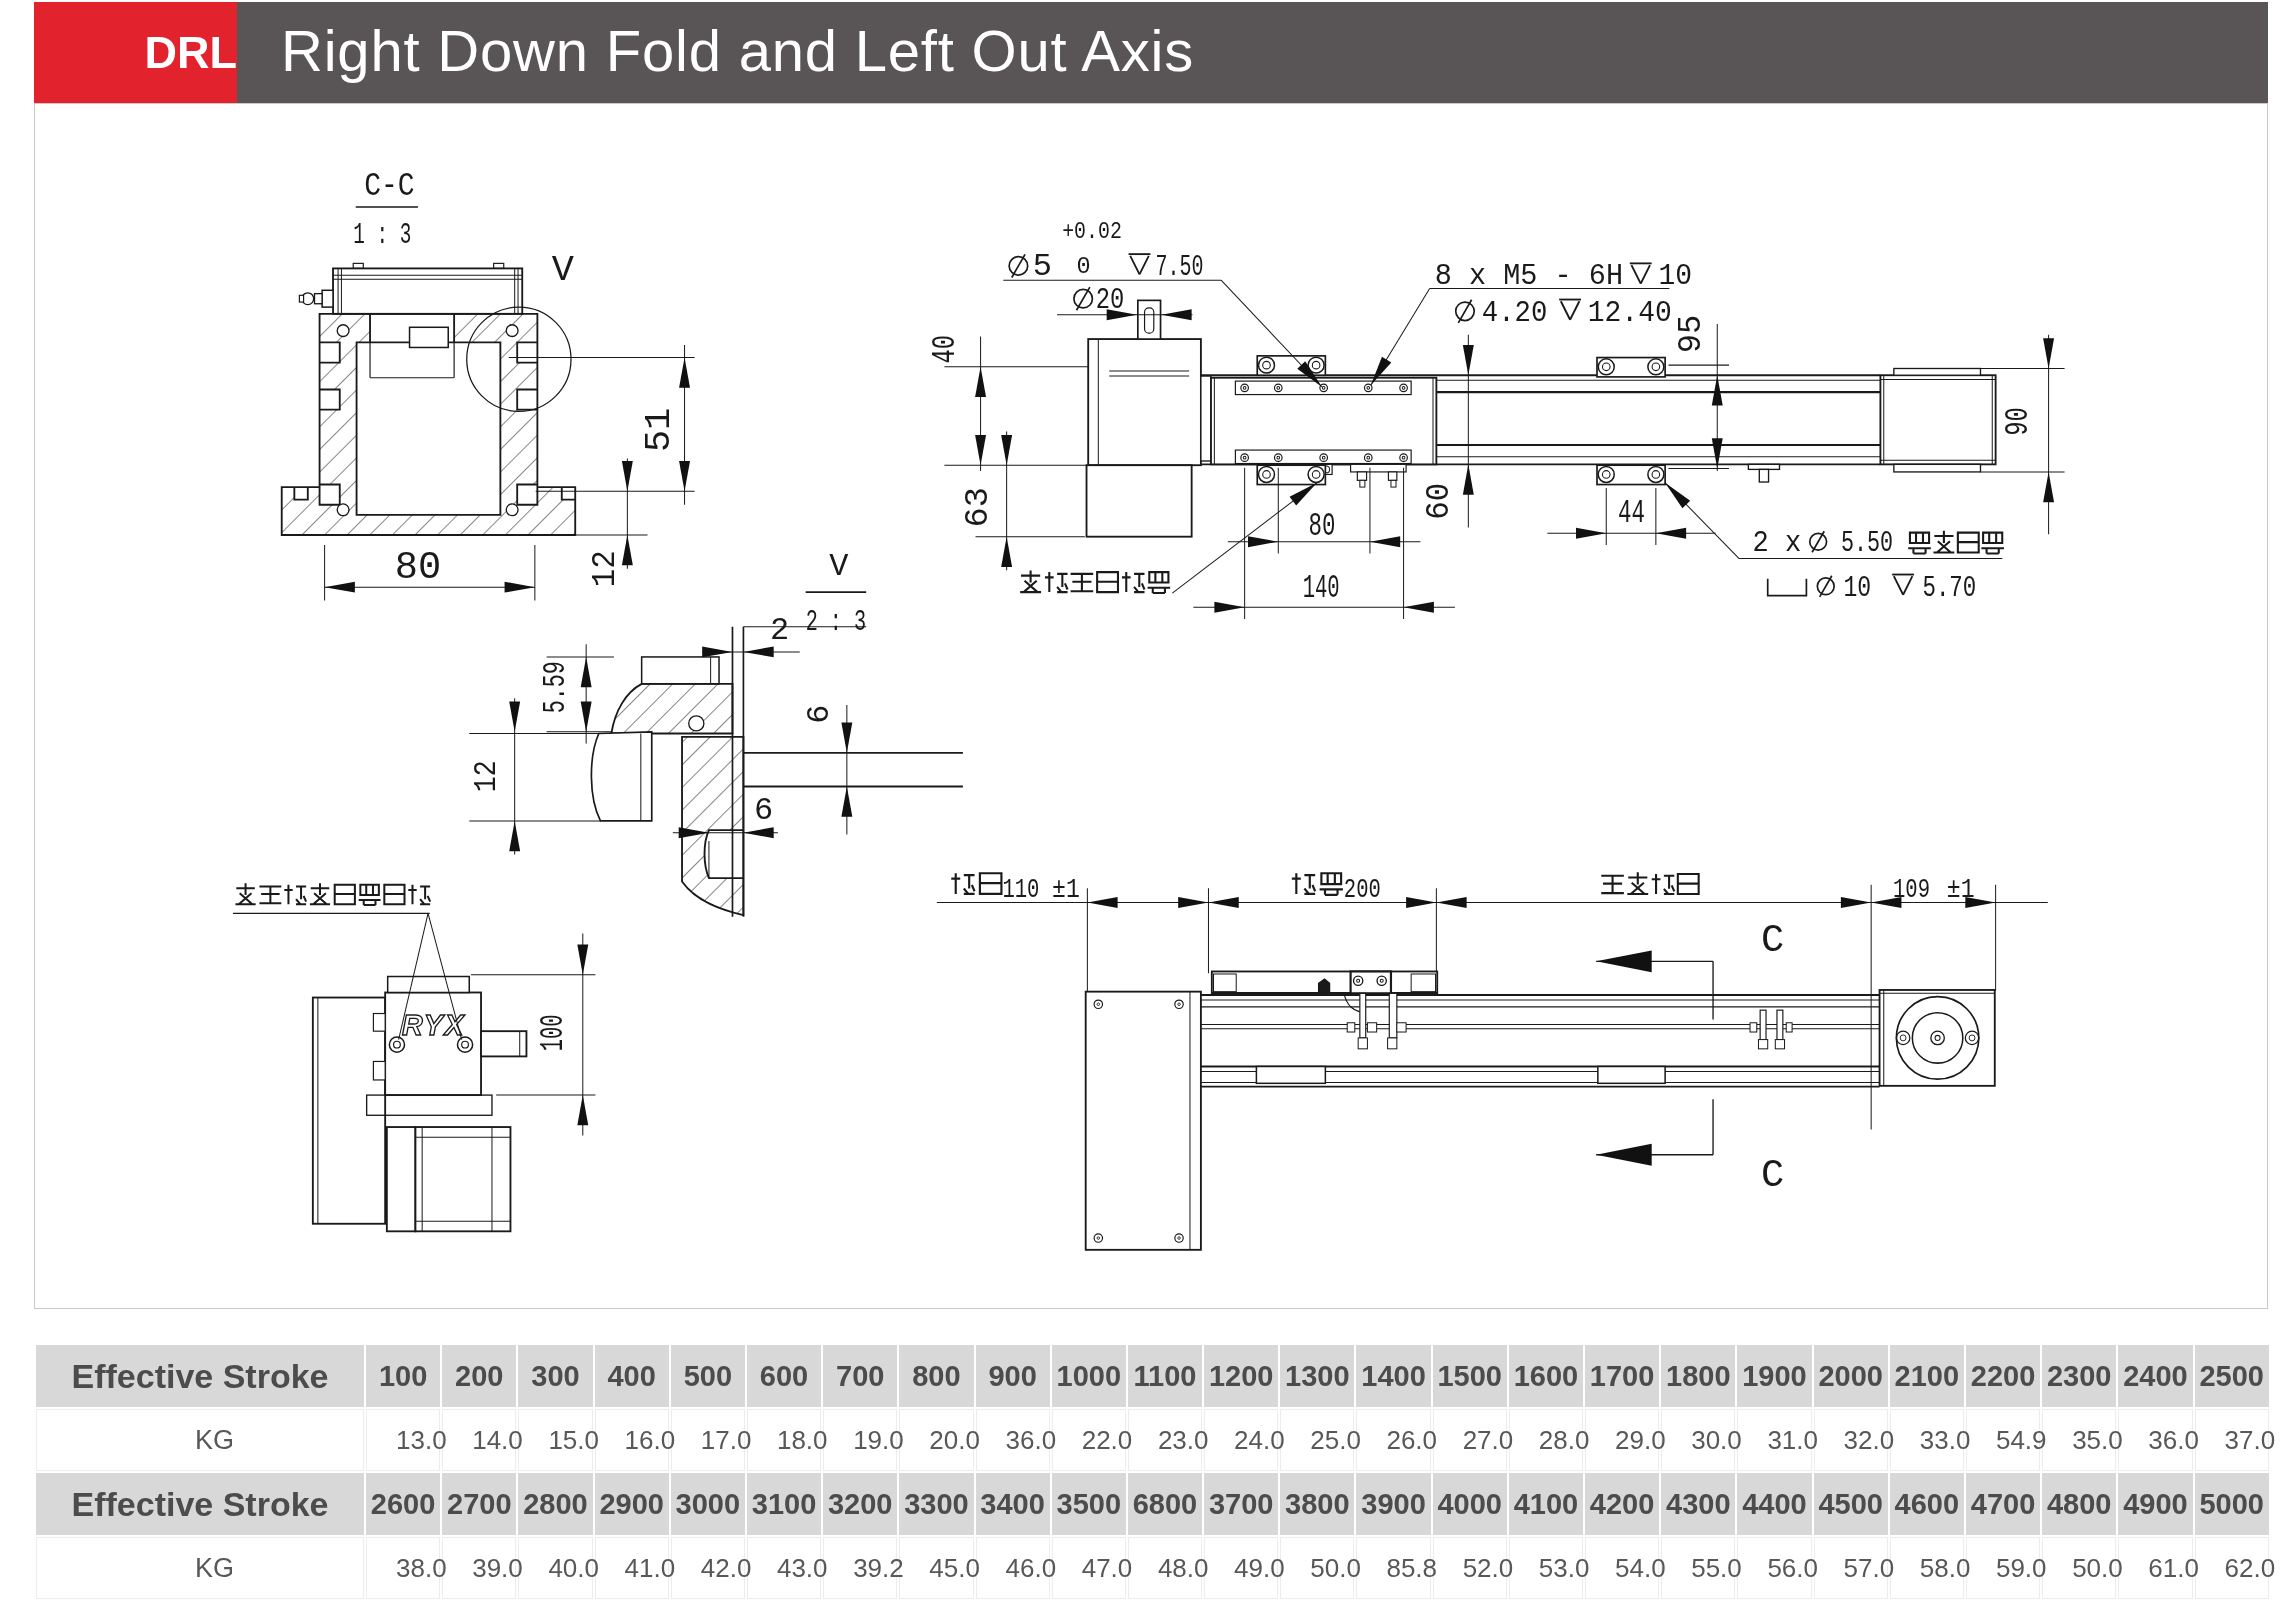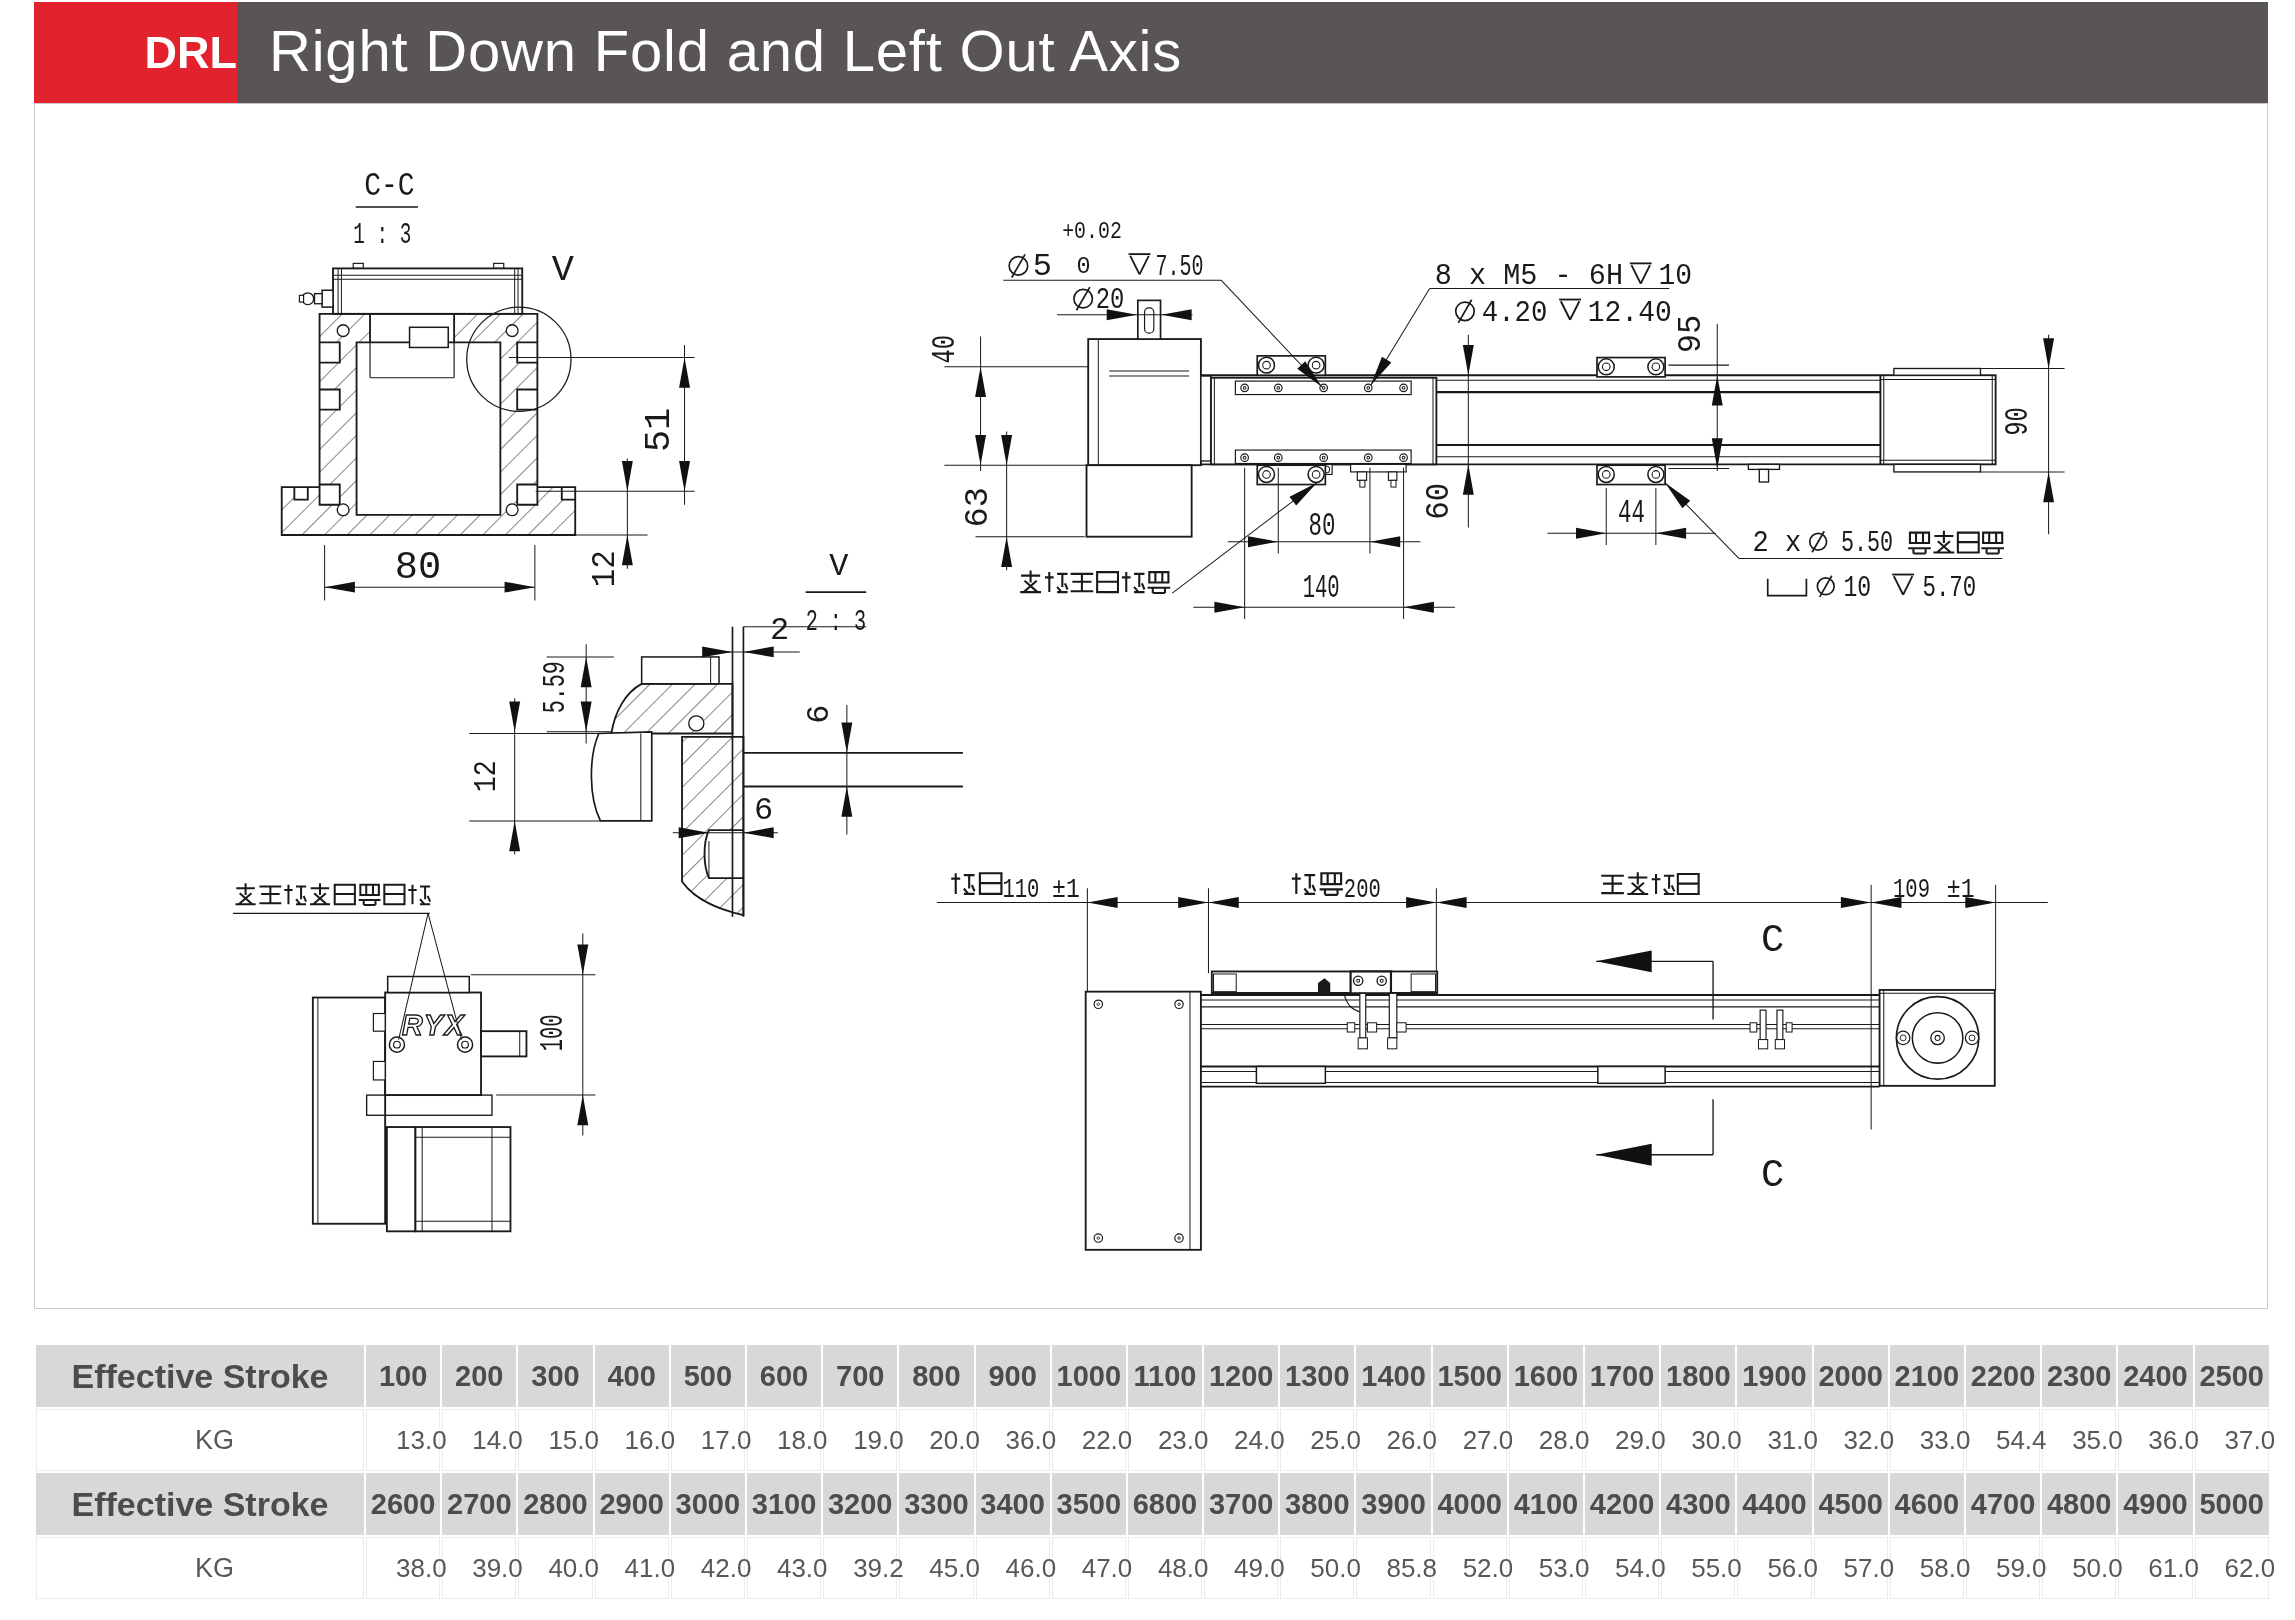--- a/index.html
+++ b/index.html
@@ -1,18 +1,18 @@
 <!DOCTYPE html>
 <html style="font-size:13.5px"><head><meta charset="utf-8"><style>
 html,body{margin:0;padding:0;width:2295px;height:1620px;background:#fff;overflow:hidden;}
 *{box-sizing:border-box;}
 .hdr-red{position:absolute;left:34px;top:1.7px;width:203px;height:102px;background:#e2232d;color:#fff;
  font:bold 45px "Liberation Sans",sans-serif;text-align:right;line-height:102px;}
 .hdr-gray{position:absolute;left:237px;top:1.7px;width:2031px;height:102px;background:#595557;color:#fff;
- font:58px "Liberation Sans",sans-serif;line-height:98px;padding-left:32px;letter-spacing:0.8px;}
+ font:58px "Liberation Sans",sans-serif;line-height:98px;padding-left:44px;letter-spacing:0.8px;}
 .panel{position:absolute;left:34px;top:103px;width:2234px;height:1206px;border:0.8px solid #c9c9c9;background:#fff;}
 svg.main{position:absolute;left:0;top:0;}
 .tbl{position:absolute;left:34px;top:1343px;width:2237px;border-collapse:separate;border-spacing:2.5px;
  table-layout:fixed;font-family:"Liberation Sans",sans-serif;color:#4c4c4e;}
 .tbl td{height:62px;text-align:center;vertical-align:middle;padding:0;}
 .tbl td.first{width:328px;}
 .tbl tr.hd td{background:#d8d8d8;font-weight:bold;font-size:29px;}
 .tbl tr.hd td.first{font-size:34px;}
 .tbl tr.kg td{background:#fff;border:0.8px solid #ececec;font-size:26px;color:#58585a;padding-left:29px;}
 .tbl tr.kg td.first{font-size:27px;}
@@ -487,21 +487,21 @@
         <td>24.0</td>
         <td>25.0</td>
         <td>26.0</td>
         <td>27.0</td>
         <td>28.0</td>
         <td>29.0</td>
         <td>30.0</td>
         <td>31.0</td>
         <td>32.0</td>
         <td>33.0</td>
-        <td>54.4</td>
+        <td>54.9</td>
         <td>35.0</td>
         <td>36.0</td>
         <td>37.0</td>
       </tr>
 <tr class="hd">
         <td class="first">Effective Stroke</td>
         <td>2600</td>
         <td>2700</td>
         <td>2800</td>
         <td>2900</td>

